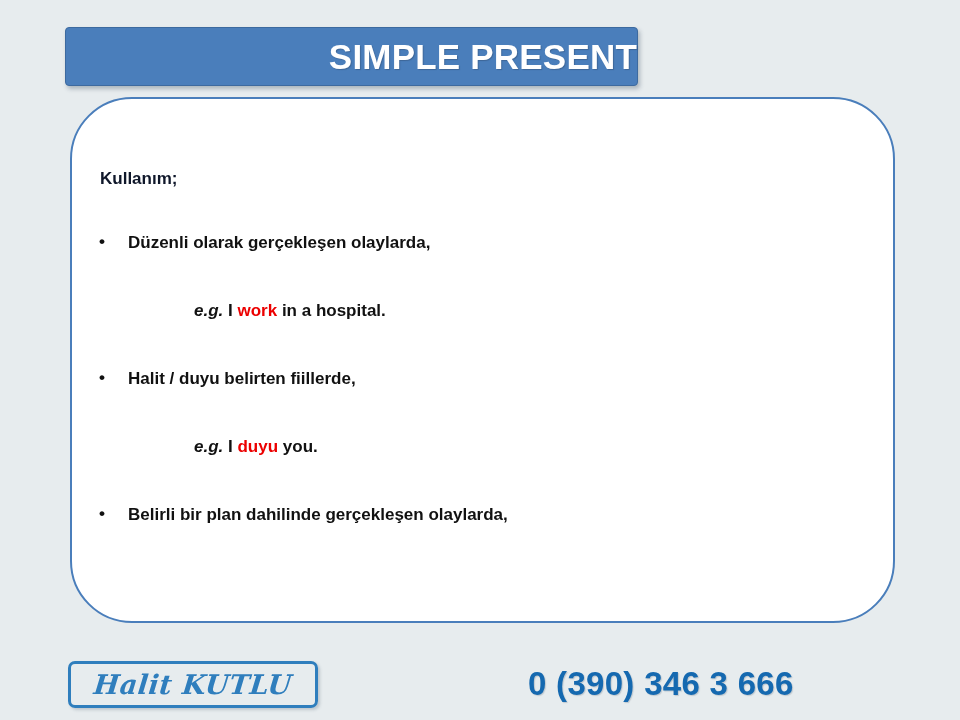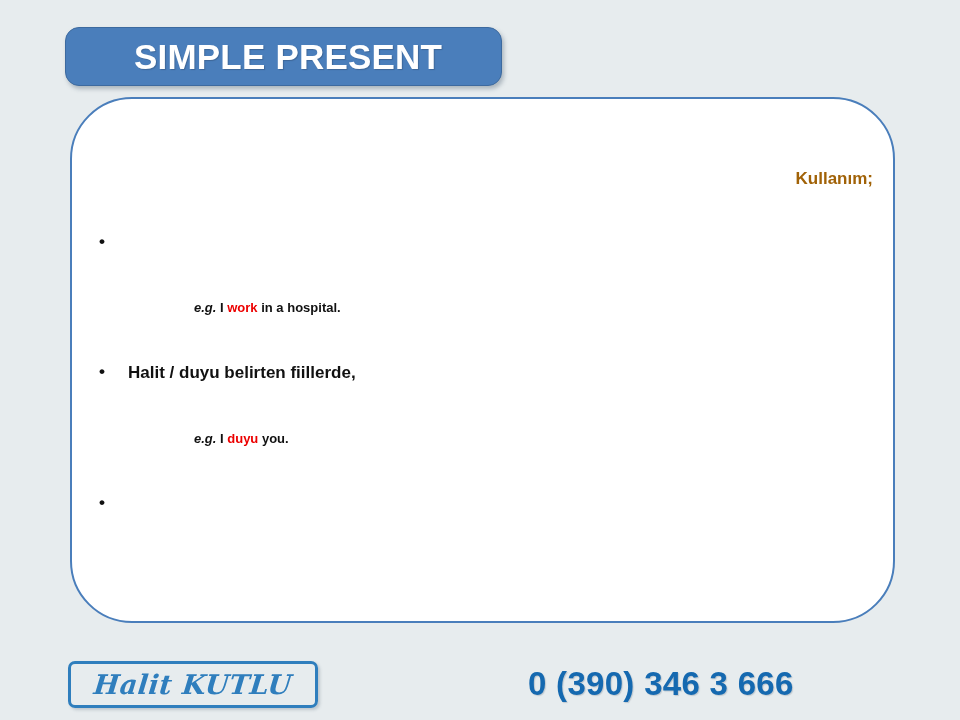--- a/index.html
+++ b/index.html
@@ -13,29 +13,30 @@
     font-family: "Liberation Sans", sans-serif;
     overflow: hidden;
     position: relative;
   }
 
   
   #title-banner {
     position: absolute;
     left: 65px;
     top: 27px;
-    width: 437px;
+    width: 573px;
     height: 59px;
     background: #4a7ebb;
     border: 1px solid #3d6a9f;
-    border-radius: 14px;
+    border-radius: 4px;
     box-shadow: 2px 3px 4px rgba(60,80,100,0.35);
     box-sizing: border-box;
     display: flex;
     align-items: center;
+    justify-content: flex-end;
   }
   #title-text {
     color: #ffffff;
     font-size: 35px;
     font-weight: bold;
     letter-spacing: 0.2px;
     margin-left: 68px;
     text-shadow: 1px 1px 1px rgba(40,60,90,0.35);
     white-space: nowrap;
   }
@@ -56,24 +57,23 @@
   #content-body {
     position: absolute;
     left: 27px;
     top: 70px;
     right: 20px;
   }
 
   .usage-heading {
     font-size: 17px;
     font-weight: bold;
-    color: #a16207;
+    color: #0f172a;
     margin: 0 0 44px 0;
     padding-left: 1px;
-    text-align: right;
   }
 
   .rule-block {
     margin-bottom: 0;
   }
 
   .bullet-line {
     display: flex;
     align-items: flex-start;
     font-size: 17px;
@@ -86,21 +86,21 @@
     flex: 0 0 29px;
     font-size: 17px;
     line-height: 1.1;
     color: #111111;
   }
   .bullet-text {
     white-space: nowrap;
   }
 
   .example-line {
-    font-size: 13px;
+    font-size: 17px;
     font-weight: bold;
     color: #111111;
     padding-left: 95px;
     margin-bottom: 48px;
     white-space: nowrap;
   }
   .example-line .eg {
     font-style: italic;
     font-weight: bold;
   }
@@ -159,39 +159,41 @@
 </div>
 
 <div id="content-panel">
   <div id="content-body">
 
     <div class="usage-heading">Kullanım;</div>
 
     <div class="rule-block">
       <div class="bullet-line">
         <span class="bullet-dot">•</span>
+        <span class="bullet-text">Düzenli olarak gerçekleşen olaylarda,</span>
       </div>
       <div class="example-line">
         <span class="eg">e.g.</span><span> I </span><span class="hl">work</span><span> in a hospital.</span>
       </div>
     </div>
 
     <div class="rule-block">
       <div class="bullet-line">
         <span class="bullet-dot">•</span>
         <span class="bullet-text">Halit / duyu belirten fiillerde,</span>
       </div>
       <div class="example-line">
         <span class="eg">e.g.</span><span> I </span><span class="hl">duyu</span><span> you.</span>
       </div>
     </div>
 
     <div class="rule-block">
       <div class="bullet-line">
         <span class="bullet-dot">•</span>
+        <span class="bullet-text">Belirli bir plan dahilinde gerçekleşen olaylarda,</span>
       </div>
     </div>
 
   </div>
 </div>
 
 <div id="logo-box">
   <span id="logo-text">Halit KUTLU</span>
 </div>
 

